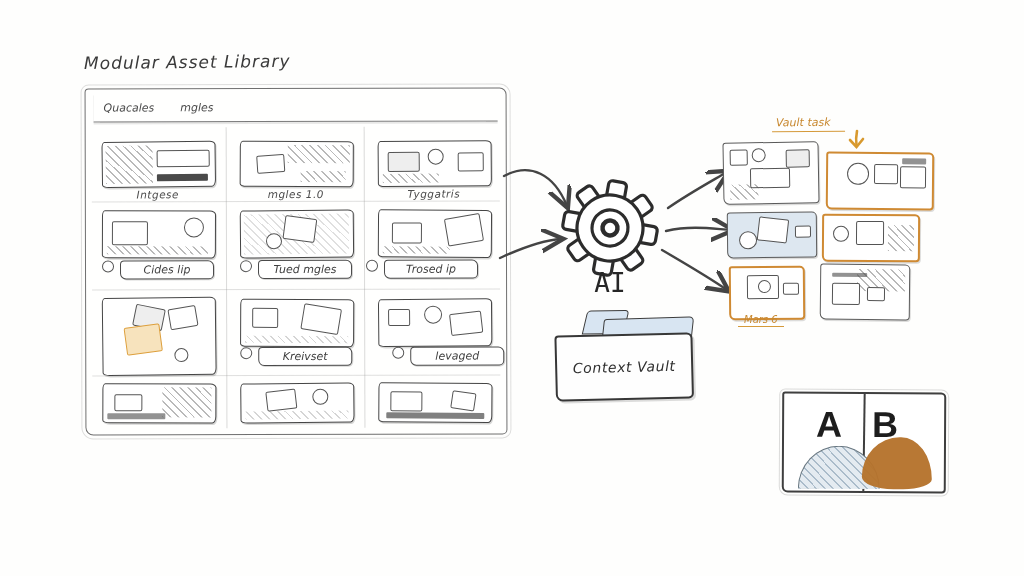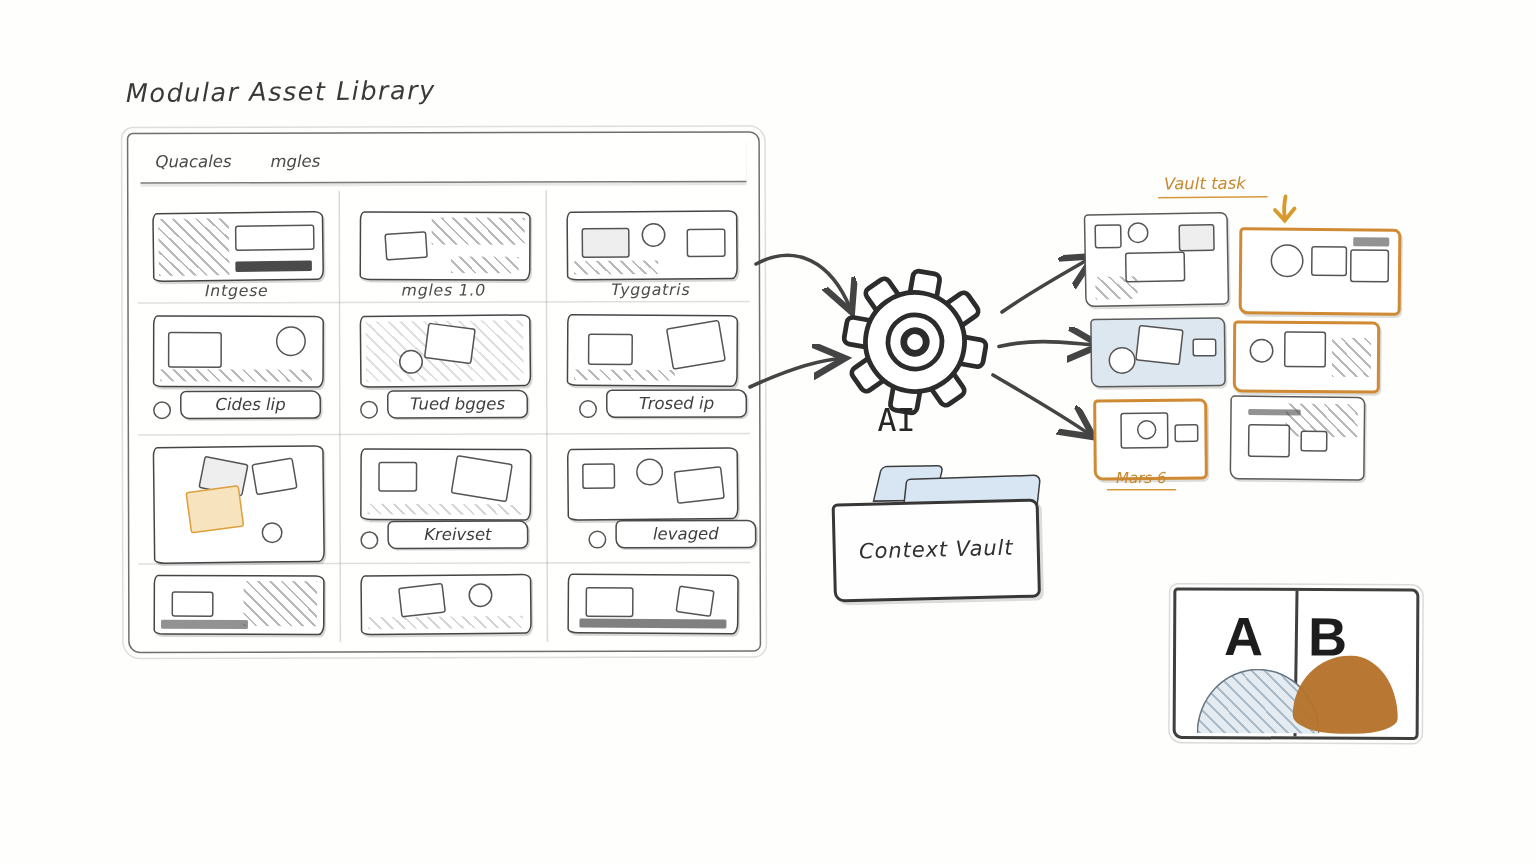--- a/index.html
+++ b/index.html
@@ -27,31 +27,31 @@
     border-radius:3px 6px 4px 7px/6px 4px 7px 3px;
     box-shadow:1px 1.5px 0 rgba(110,110,110,.28);}
   .hat{position:absolute;background:repeating-linear-gradient(45deg,rgba(80,80,80,.4) 0 1.3px,transparent 1.3px 5.5px);}
   .bx{position:absolute;border:1.4px solid #545454;background:#fff;border-radius:2px;}
   .cc{position:absolute;border:1.4px solid #545454;background:#fff;border-radius:50%;}
   .bar{position:absolute;background:#4a4a4a;border-radius:1px;}
   .cardO{position:absolute;border:1.8px solid #dd9f3c;background:#f7e3bd;border-radius:2px;}
 
   .caption{position:absolute;font-size:10.5px;font-style:italic;color:#4c4c4c;
     text-align:center;letter-spacing:.5px;}
-  .pillrow{position:absolute;display:flex;align-items:flex-end;gap:6px;}
+  .pillrow{position:absolute;display:flex;align-items:flex-start;gap:6px;}
   .radio{width:10px;height:10px;border:1.5px solid #555;border-radius:50%;background:#fff;}
   .pill{border:1.7px solid #4a4a4a;border-radius:4px 6px 5px 6px;background:#fff;
     font-size:11px;font-style:italic;color:#3e3e3e;padding:2px 10px;min-width:72px;
     text-align:center;box-shadow:1px 1px 0 rgba(120,120,120,.3);}
 
   
   .flow{position:absolute;left:488px;top:118px;}
   .gear{position:absolute;left:560px;top:178px;}
-  .ai-label{position:absolute;left:585px;top:268px;width:50px;
-    font-family:"DejaVu Sans Mono",monospace;font-size:21px;color:#262626;}
+  .ai-label{position:absolute;left:585px;top:268px;width:50px;text-align:center;
+    font-family:"DejaVu Sans Mono",monospace;font-size:26px;color:#262626;}
 
   .folder{position:absolute;left:551px;top:306px;width:146px;height:96px;transform:rotate(-.8deg);}
   .f-tab{position:absolute;left:34px;top:4px;width:40px;height:22px;background:#d8e5f2;
     border:1.9px solid #3c3c3c;border-radius:4px 4px 0 0;transform:skewX(-14deg);}
   .f-back{position:absolute;left:52px;top:12px;width:88px;height:24px;background:#d8e5f2;
     border:1.9px solid #3c3c3c;border-radius:3px 5px 0 0;transform:skewX(-8deg) rotate(-1deg);}
   .f-body{position:absolute;left:4px;top:28px;width:134px;height:62px;background:#fefefe;
     border:2px solid #373737;border-radius:4px 6px 5px 7px;transform:rotate(-.6deg);
     display:flex;align-items:center;justify-content:center;
     box-shadow:2px 2px 0 rgba(120,120,120,.25);}
@@ -134,23 +134,23 @@
       <i class="bx" style="left:12%;top:26%;width:28px;height:19px"></i>
       <i class="bx" style="right:8%;top:10%;width:34px;height:26px;transform:rotate(-10deg)"></i>
       <i class="hat" style="left:4px;bottom:3px;width:60%;height:16%"></i>
     </div>
     <div class="pillrow" style="left:16px;top:171px">
       <i class="radio"></i>
       <span class="pill">Cides lip</span>
     </div>
     <div class="pillrow" style="left:154px;top:171px">
       <i class="radio"></i>
-      <span class="pill">Tued bgges</span>
-    </div>
-    <div class="pillrow" style="left:300px;top:171px">
+      <span class="pill">Tued mgles</span>
+    </div>
+    <div class="pillrow" style="left:280px;top:171px">
       <i class="radio"></i>
       <span class="pill">Trosed ip</span>
     </div>
 
     <div class="th" style="left:16px;top:208px;width:112px;height:76px;transform:rotate(-.5deg)">
       <i class="bx" style="left:28%;top:10%;width:28px;height:20px;transform:rotate(12deg);background:#eee"></i>
       <i class="bx" style="right:16%;top:12%;width:26px;height:19px;transform:rotate(-9deg)"></i>
       <i class="cardO" style="left:20%;top:36%;width:34px;height:26px;transform:rotate(-7deg)"></i>
       <i class="cc" style="right:24%;bottom:16%;width:12px;height:12px"></i>
     </div>

